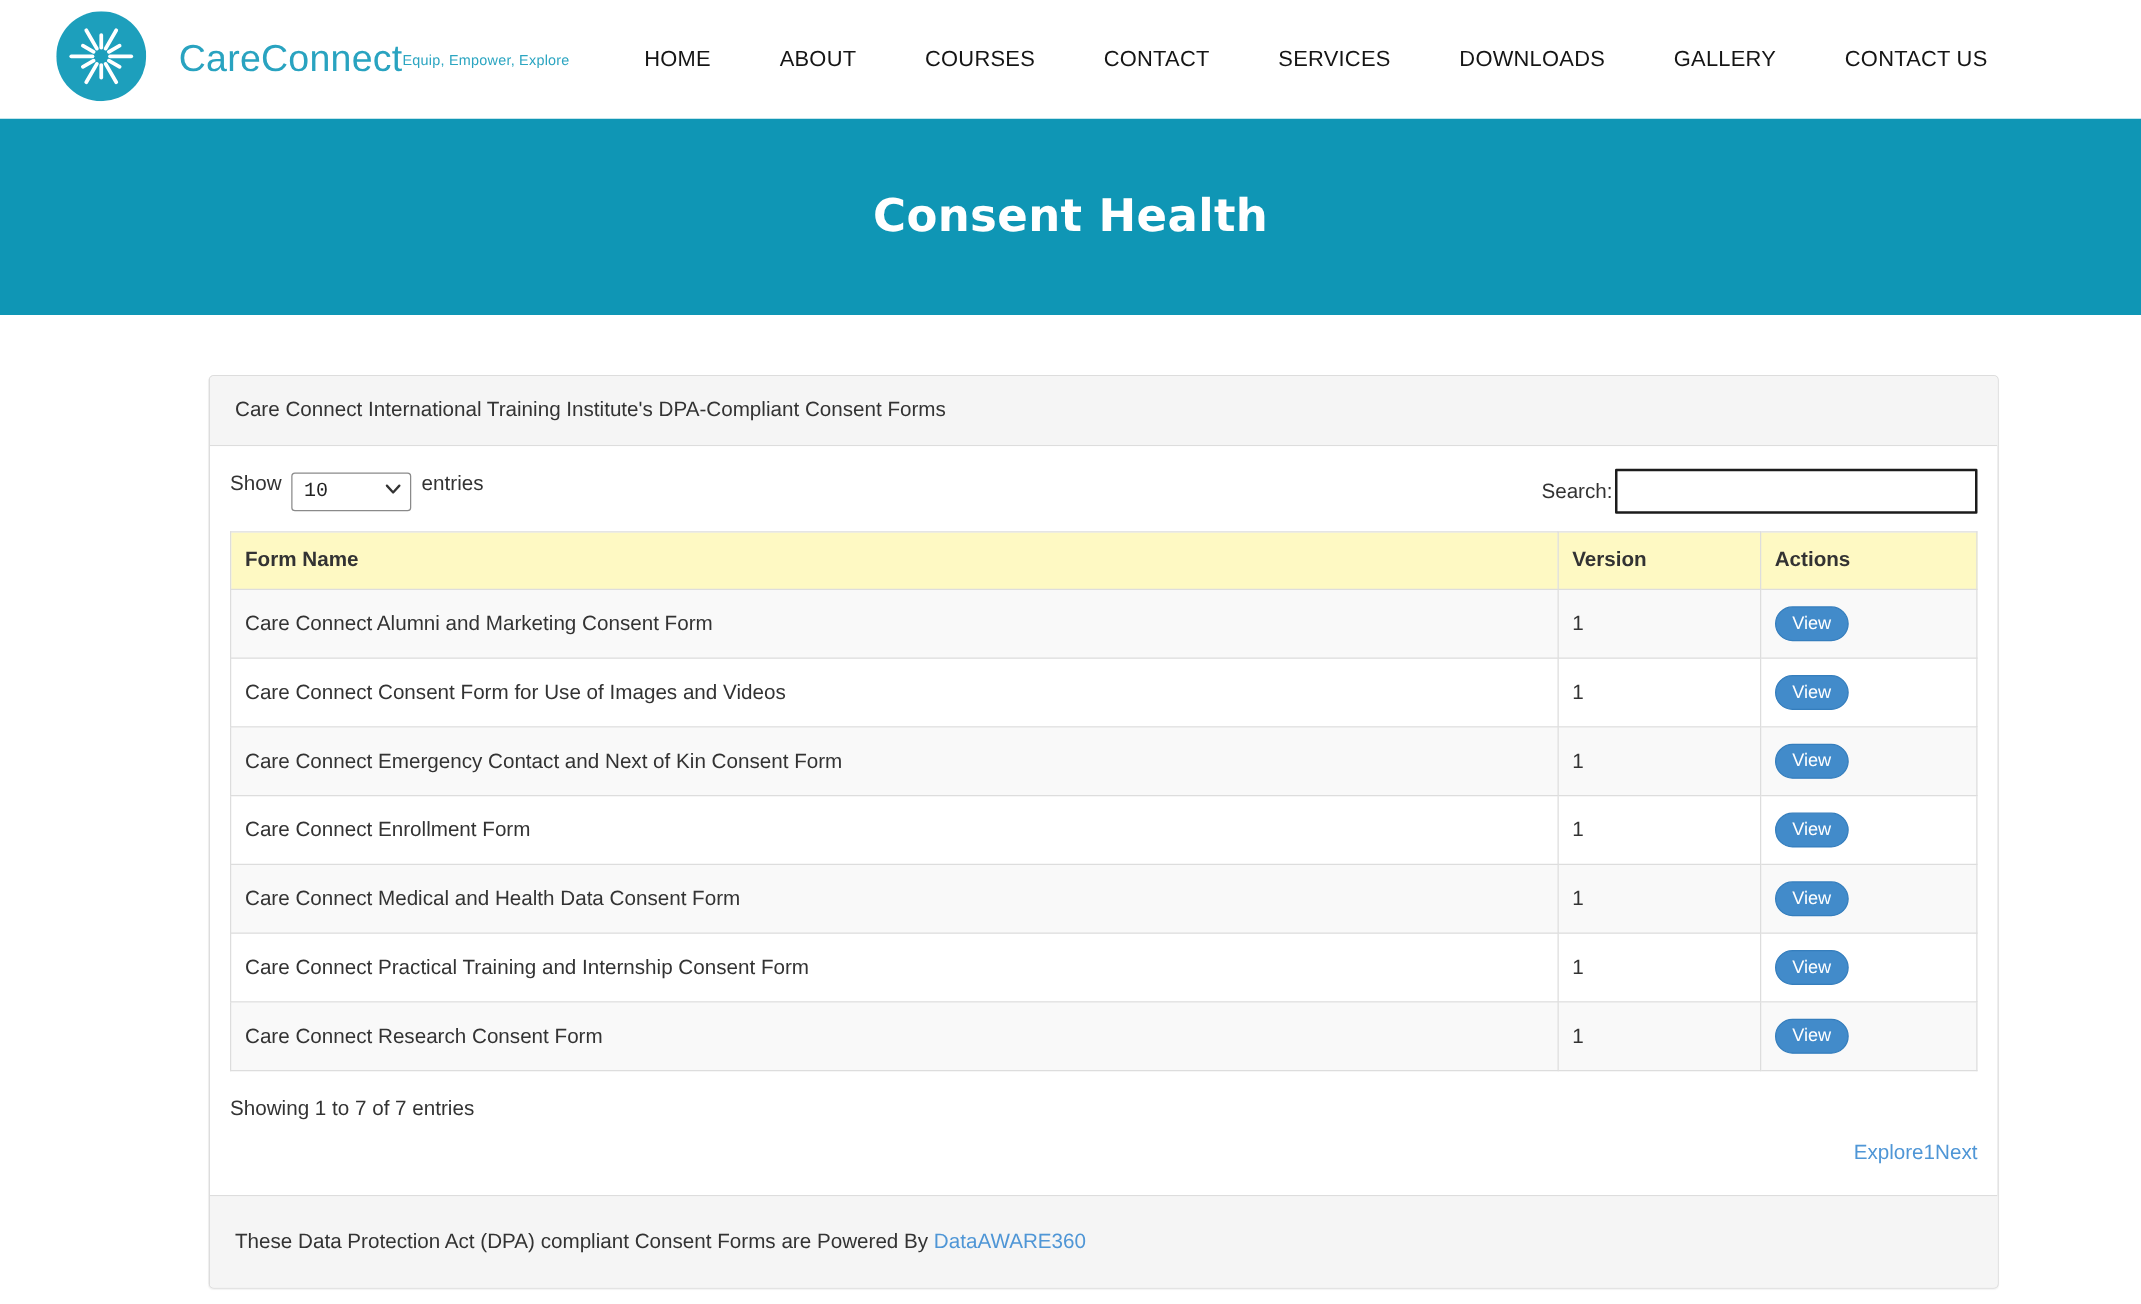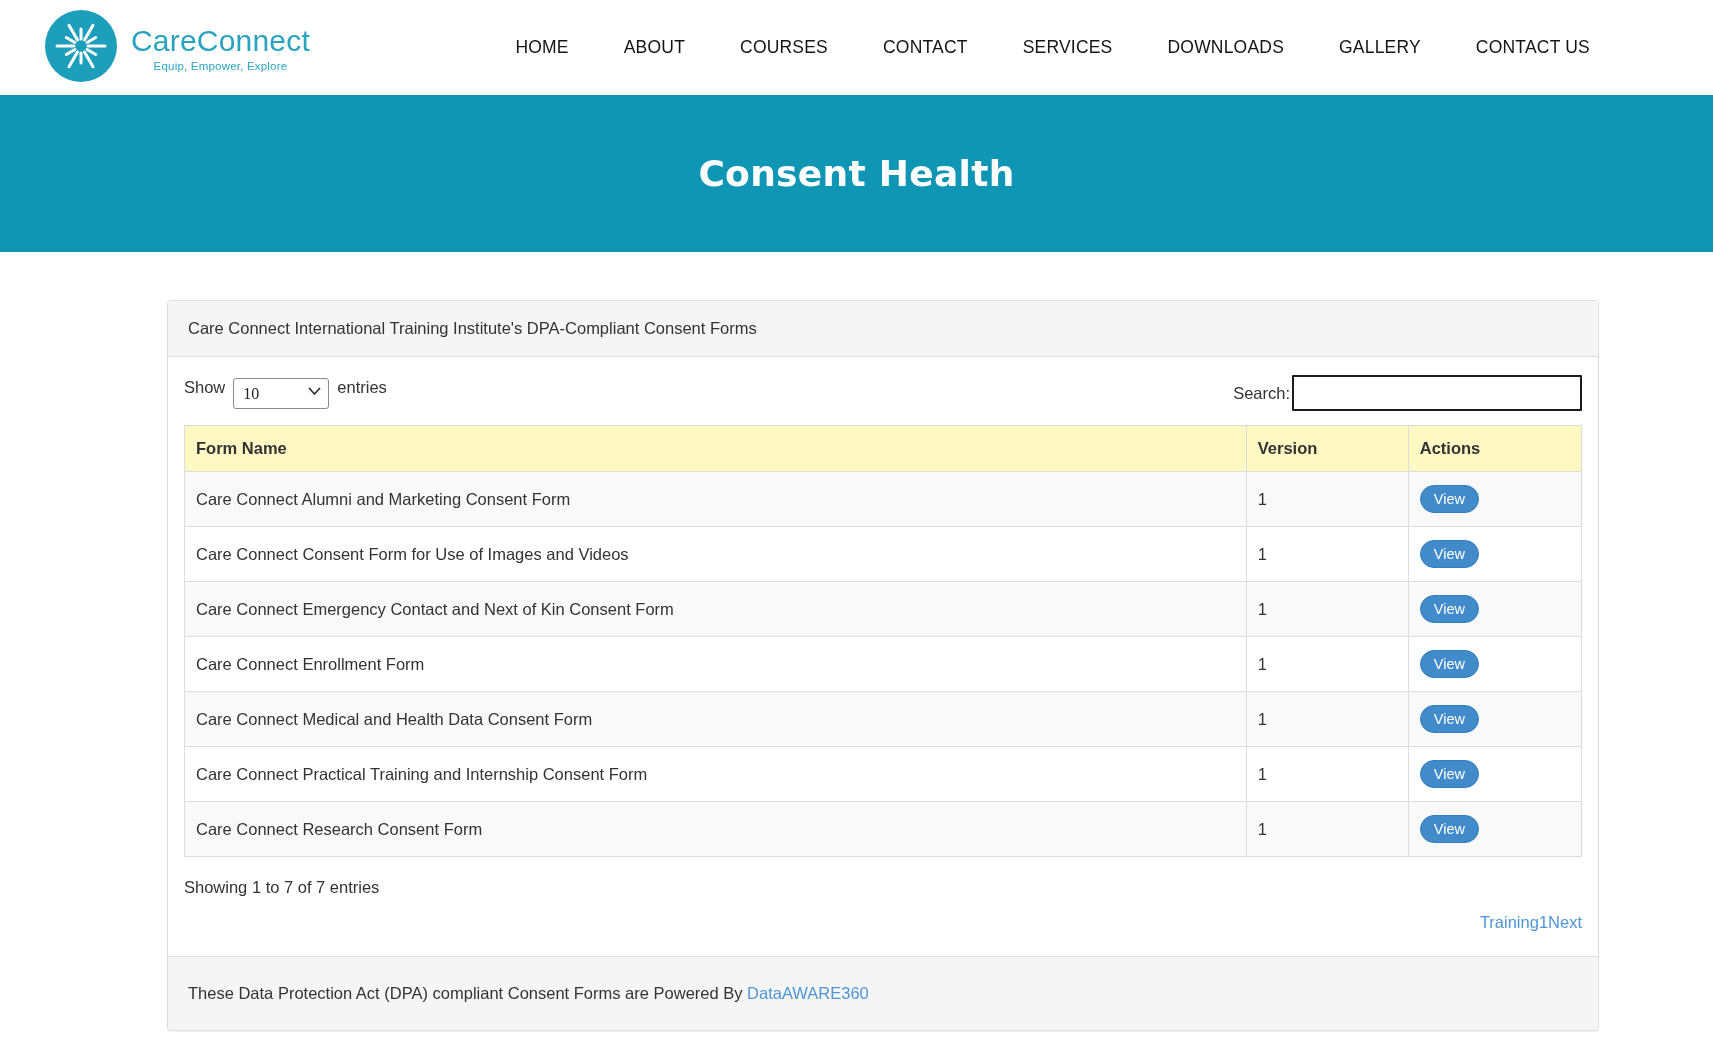--- a/index.html
+++ b/index.html
@@ -13,21 +13,21 @@
   
   .navbar {
     height: 95px;
     display: flex;
     align-items: center;
     padding: 0 123px 0 45px;
     background: #fff;
   }
   .brand { display: flex; align-items: center; gap: 14px; cursor: pointer; }
   .brand-logo { width: 72px; height: 72px; flex: 0 0 auto; }
-  .brand-textblock { display: flex; flex-direction: column; align-items: center; }
+  .brand-textblock { display: flex; flex-direction: row; align-items: center; margin-left: 12px; }
   .brand-name {
     font-size: 30px;
     color: #29a3c0;
     letter-spacing: 0.2px;
     line-height: 1.1;
   }
   .brand-tagline {
     font-size: 11.5px;
     color: #2ba5c1;
     margin-top: 3px;
@@ -94,21 +94,21 @@
   .length-control { display: flex; gap: 8px; font-size: 16.5px; color: #333; }
   .select-wrap { position: relative; display: inline-block; }
   .length-select {
     -webkit-appearance: none;
     appearance: none;
     width: 96px;
     height: 31px;
     border: 1px solid #8a8a8a;
     border-radius: 3px;
     background: #fff;
-    font-family: Liberation Serif, serif;
+    font-family: Liberation Mono, monospace;
     font-size: 16px;
     color: #222;
     padding: 2px 24px 2px 9px;
     cursor: pointer;
   }
   .select-chevron {
     position: absolute;
     right: 8px; top: 9px;
     pointer-events: none;
     line-height: 0;
@@ -306,21 +306,21 @@
             <td>
               <button class="btn-view">View</button>
             </td>
           </tr>
         </tbody>
       </table>
 
       <div class="table-info">Showing 1 to 7 of 7 entries</div>
 
       <div class="pagination">
-        <span class="page-link">Training</span><span class="page-link">1</span><span class="page-link">Next</span>
+        <span class="page-link">Explore</span><span class="page-link">1</span><span class="page-link">Next</span>
       </div>
     </div>
 
     <div class="panel-footer">
       <span>These Data Protection Act (DPA) compliant Consent Forms are Powered By </span><a class="footer-link">DataAWARE360</a>
     </div>
   </div>
 </main>
 
 </body></html>

